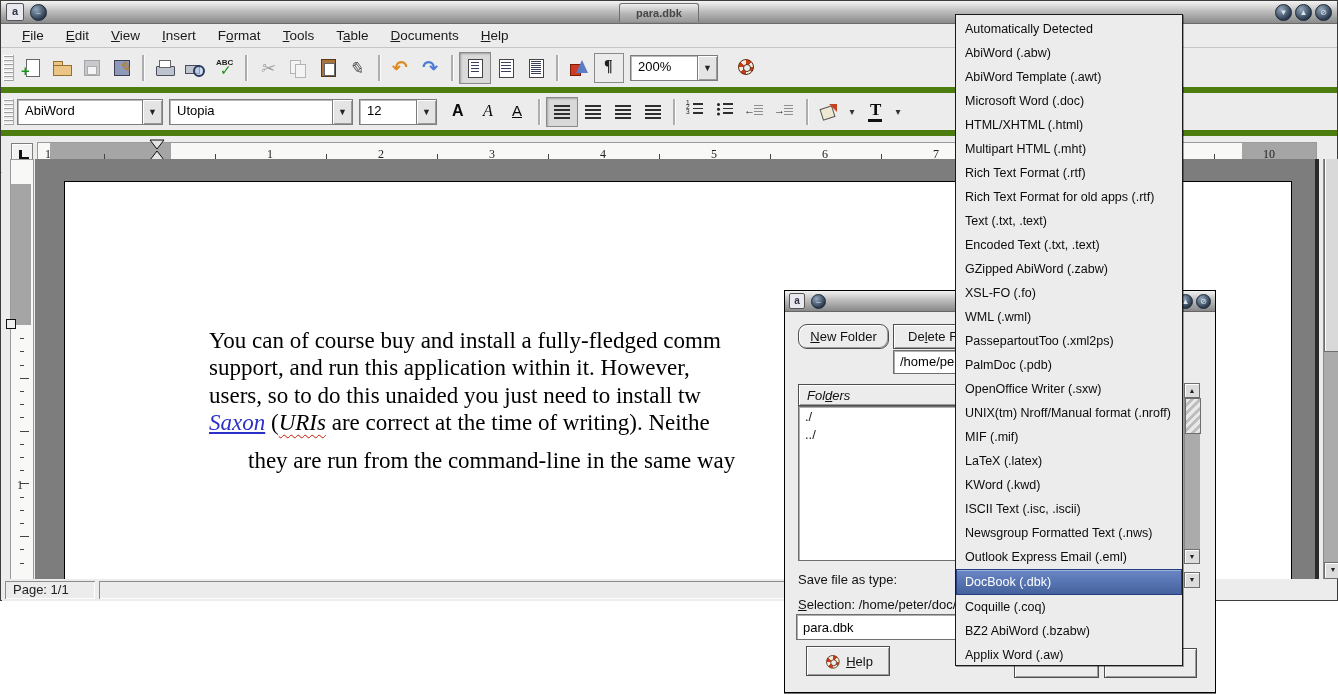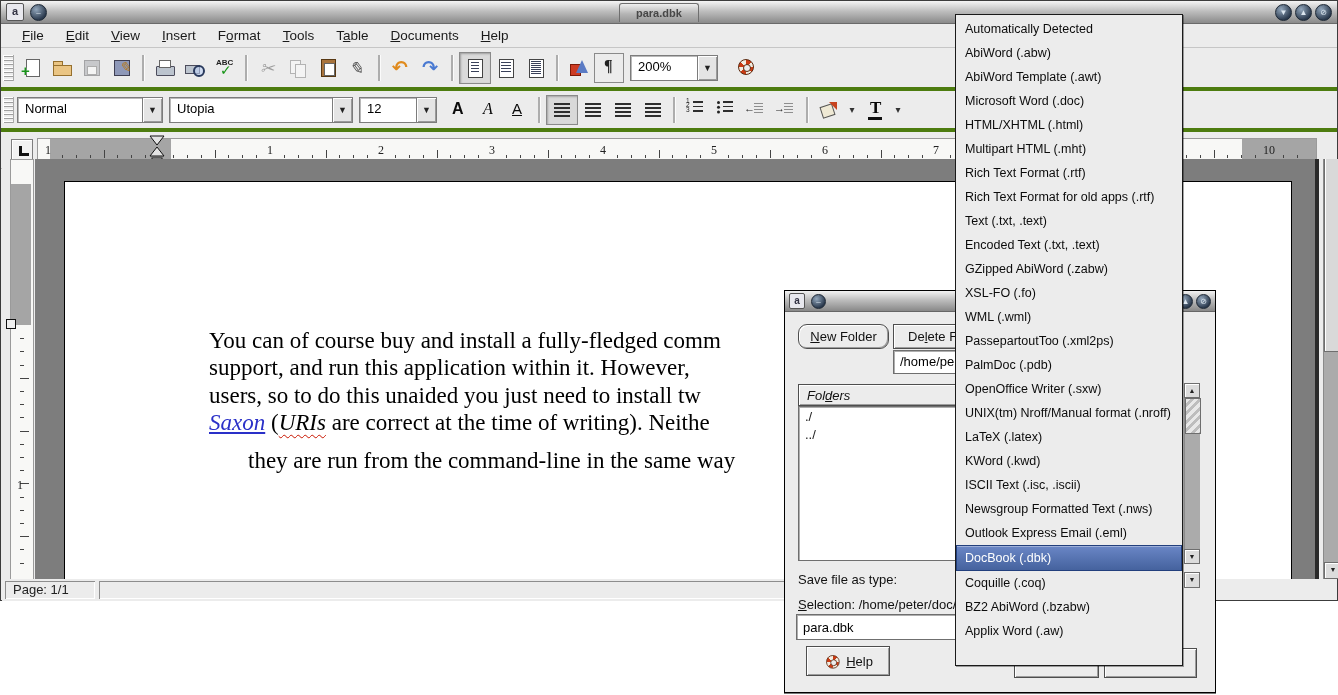--- a/index.html
+++ b/index.html
@@ -19,21 +19,21 @@
         background:radial-gradient(circle at 35% 30%,#93a7bc,#2b3a4e 72%);
         color:#dce6ef;font-size:8px;line-height:15px;text-align:center;margin-left:3px;border:1px solid #1d2835;}
   .appicon{width:16px;height:16px;margin-right:3px;background:#e8e8ee;border:1px solid #555;
            font-size:11px;font-weight:bold;color:#334;line-height:15px;text-align:center;border-radius:2px;}
   .tspacer{flex:1;}
 
   .menubar{height:23px;display:flex;align-items:center;padding-left:10px;gap:0;
            border-bottom:1px solid #c6c6c6;font-size:13.5px;}
   .mitem{padding:2px 11px;}
 
-  .toolrow{position:relative;border-bottom:4px solid #4d7c0f;display:flex;align-items:center;}
+  .toolrow{position:relative;border-bottom:6px solid #4d7c0f;display:flex;align-items:center;}
   #toolbar{height:39px;}
   #formatbar{height:37px;}
   .grip{width:9px;height:26px;margin:0 3px 0 2px;
         background:repeating-linear-gradient(180deg,#ffffff 0 1px,#9e9e9e 1px 2px,rgba(0,0,0,0) 2px 4px);
         border-left:1px solid #fff;border-right:1px solid #aaa;}
   .tbtn{width:30px;height:30px;display:flex;align-items:center;justify-content:center;flex:0 0 auto;}
   .tbtn.pressed{background:#dadada;border:1px solid #8a8a8a;box-shadow:inset 1px 1px 2px #9f9f9f;}
   .tbtn.framed{border:1px solid #8a8a8a;width:28px;height:28px;}
   .tbtn.disabled{opacity:.42;filter:saturate(.25);}
   .tsep{width:2px;height:26px;margin:0 5px;background:#adadad;border-right:1px solid #fbfbfb;flex:0 0 auto;}
@@ -254,21 +254,21 @@
       <span class="cbtn">▼</span>
     </span>
     <span class="tbtn" style="margin-left:8px;">
       <i class="icon ic-lifebuoy"></i>
     </span>
   </div>
 
   <div class="toolrow" id="formatbar">
     <div class="grip"></div>
     <span class="combo">
-      <span class="centry" style="width:110px;">Normal</span>
+      <span class="centry" style="width:110px;">AbiWord</span>
       <span class="cbtn">▼</span>
     </span>
     <span class="combo">
       <span class="centry" style="width:148px;">Utopia</span>
       <span class="cbtn">▼</span>
     </span>
     <span class="combo">
       <span class="centry" style="width:42px;">12</span>
       <span class="cbtn">▼</span>
     </span>
@@ -538,20 +538,21 @@
     <div class="pitem">Rich Text Format for old apps (.rtf)</div>
     <div class="pitem">Text (.txt, .text)</div>
     <div class="pitem">Encoded Text (.txt, .text)</div>
     <div class="pitem">GZipped AbiWord (.zabw)</div>
     <div class="pitem">XSL-FO (.fo)</div>
     <div class="pitem">WML (.wml)</div>
     <div class="pitem">PassepartoutToo (.xml2ps)</div>
     <div class="pitem">PalmDoc (.pdb)</div>
     <div class="pitem">OpenOffice Writer (.sxw)</div>
     <div class="pitem">UNIX(tm) Nroff/Manual format (.nroff)</div>
+    <div class="pitem">MIF (.mif)</div>
     <div class="pitem">LaTeX (.latex)</div>
     <div class="pitem">KWord (.kwd)</div>
     <div class="pitem">ISCII Text (.isc, .iscii)</div>
     <div class="pitem">Newsgroup Formatted Text (.nws)</div>
     <div class="pitem">Outlook Express Email (.eml)</div>
     <div class="pitem selected">DocBook (.dbk)</div>
     <div class="pitem">Coquille (.coq)</div>
     <div class="pitem">BZ2 AbiWord (.bzabw)</div>
     <div class="pitem">Applix Word (.aw)</div>
   </div>

